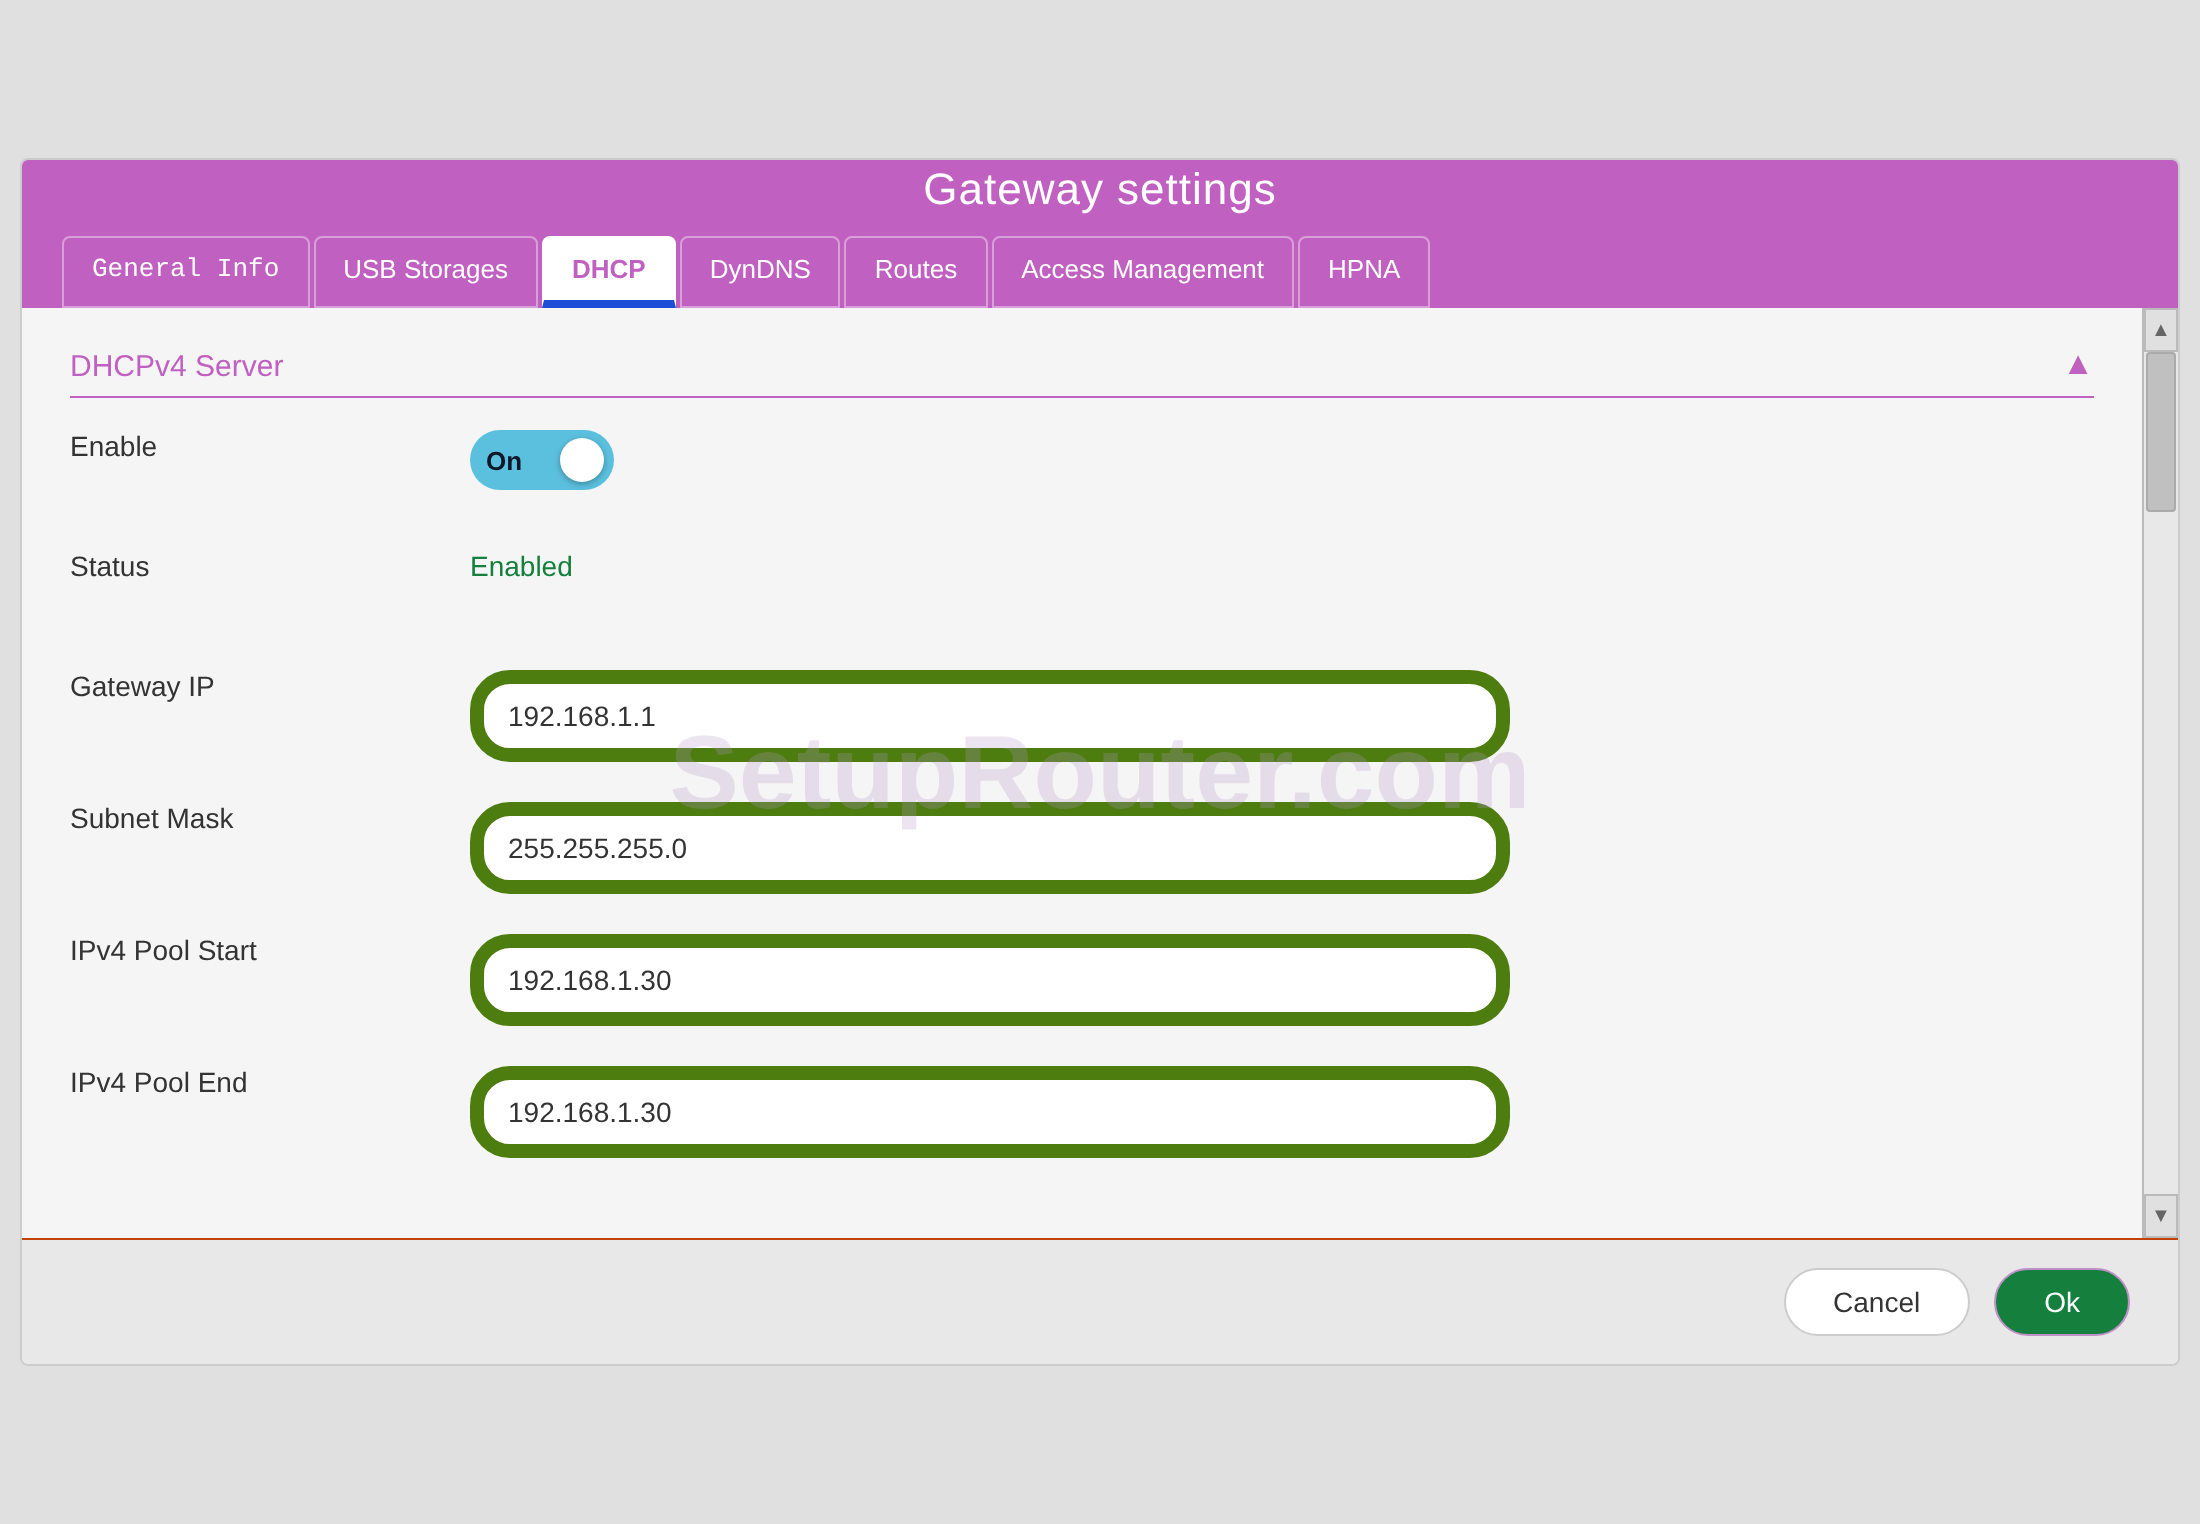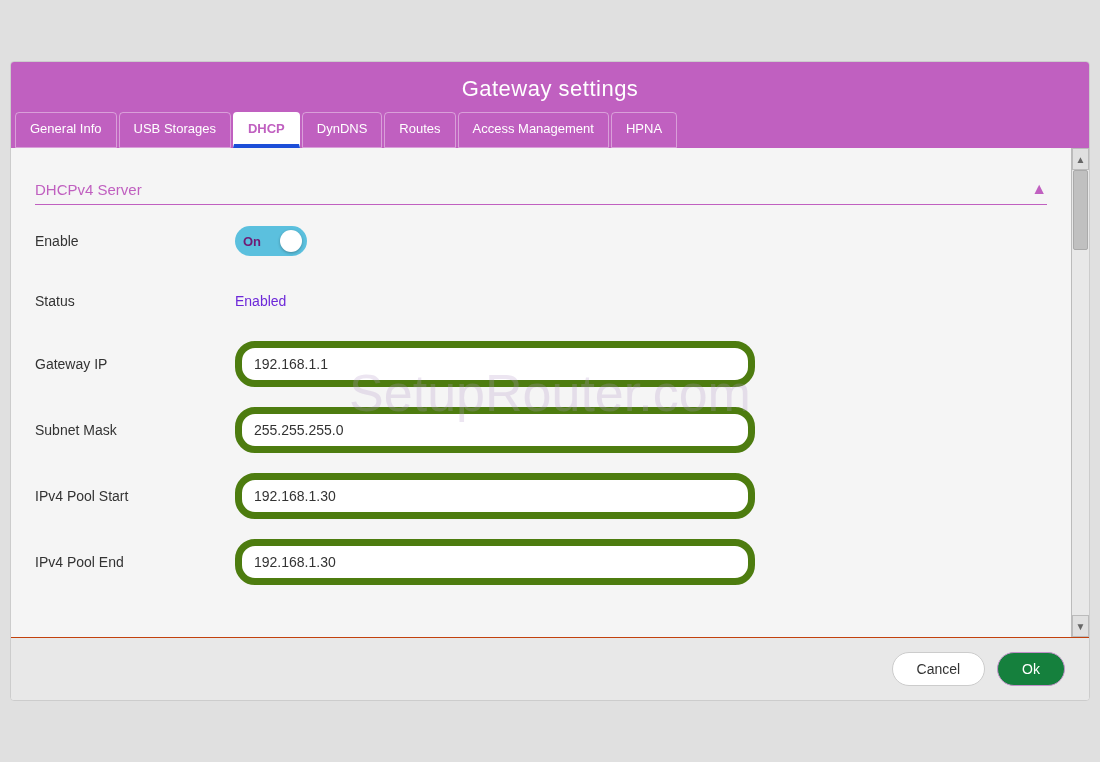--- a/index.html
+++ b/index.html
@@ -17,21 +17,21 @@
       width: 1080px;
       background: #f0f0f0;
       border: 1px solid #ccc;
       border-radius: 4px;
       overflow: hidden;
     }
     .title-bar {
       background: #c060c0;
       color: white;
       text-align: center;
-      padding: 14px 0 10px;
+      padding: 2px 0 10px;
       font-size: 22px;
       font-weight: normal;
       letter-spacing: 0.5px;
     }
     .tabs {
       background: #c060c0;
       display: flex;
       flex-direction: row;
       padding: 0 0 0 0;
       border-bottom: none;
@@ -40,36 +40,36 @@
       color: white;
       padding: 8px 14px;
       font-size: 13px;
       cursor: pointer;
       border: 1px solid rgba(255,255,255,0.4);
       border-radius: 4px 4px 0 0;
       margin: 0 1px;
       background: transparent;
       user-select: none;
     }
-    .tab:first-child { margin-left: 4px; }
+    .tab:first-child { margin-left: 20px; font-family: Liberation Mono, monospace; }
     .tab.active {
       background: white;
       color: #c060c0;
       font-weight: bold;
       border-bottom: 4px solid #1d4ed8;
     }
     .content {
       background: #f5f5f5;
       padding: 0;
       position: relative;
       display: flex;
     }
     .main-panel {
       flex: 1;
-      padding: 32px 24px;
+      padding: 20px 24px;
       overflow-y: auto;
     }
     .scrollbar {
       width: 18px;
       background: #d8d8d8;
       border-left: 1px solid #bbb;
       display: flex;
       flex-direction: column;
       align-items: center;
     }
@@ -112,21 +112,21 @@
       justify-content: space-between;
       align-items: center;
     }
     .chevron-icon {
       color: #c060c0;
       font-size: 16px;
       cursor: pointer;
     }
     .form-row {
       display: flex;
-      align-items: center;
+      align-items: flex-start;
       margin-bottom: 20px;
       min-height: 40px;
     }
     .form-label {
       width: 200px;
       font-size: 14px;
       color: #333;
       font-weight: normal;
     }
     .form-control {
@@ -137,56 +137,56 @@
       align-items: center;
       background: #5bc0de;
       border-radius: 20px;
       padding: 3px 6px 3px 8px;
       cursor: pointer;
       width: 72px;
       height: 30px;
       position: relative;
     }
     .toggle-label {
-      color: #701a75;
+      color: #0f172a;
       font-size: 13px;
       font-weight: bold;
       margin-right: 4px;
     }
     .toggle-knob {
       width: 22px;
       height: 22px;
       background: white;
       border-radius: 50%;
       position: absolute;
       right: 5px;
       box-shadow: 0 1px 3px rgba(0,0,0,0.3);
     }
     .status-text {
       font-size: 14px;
-      color: #6d28d9;
+      color: #15803d;
     }
     .text-input {
       width: 520px;
       padding: 8px 12px;
       border: 7px solid #4d7c0f;
       border-radius: 20px;
       font-size: 14px;
       color: #333;
       background: white;
       outline: none;
     }
     .watermark {
       position: absolute;
       left: 50%;
       top: 50%;
       transform: translate(-50%, -50%);
       font-size: 52px;
       color: rgba(180,150,200,0.25);
-      font-weight: normal;
+      font-weight: bold;
       pointer-events: none;
       white-space: nowrap;
       z-index: 0;
     }
     .footer {
       background: #e8e8e8;
       border-top: 1px solid #c2410c;
       padding: 14px 24px;
       display: flex;
       justify-content: flex-end;

